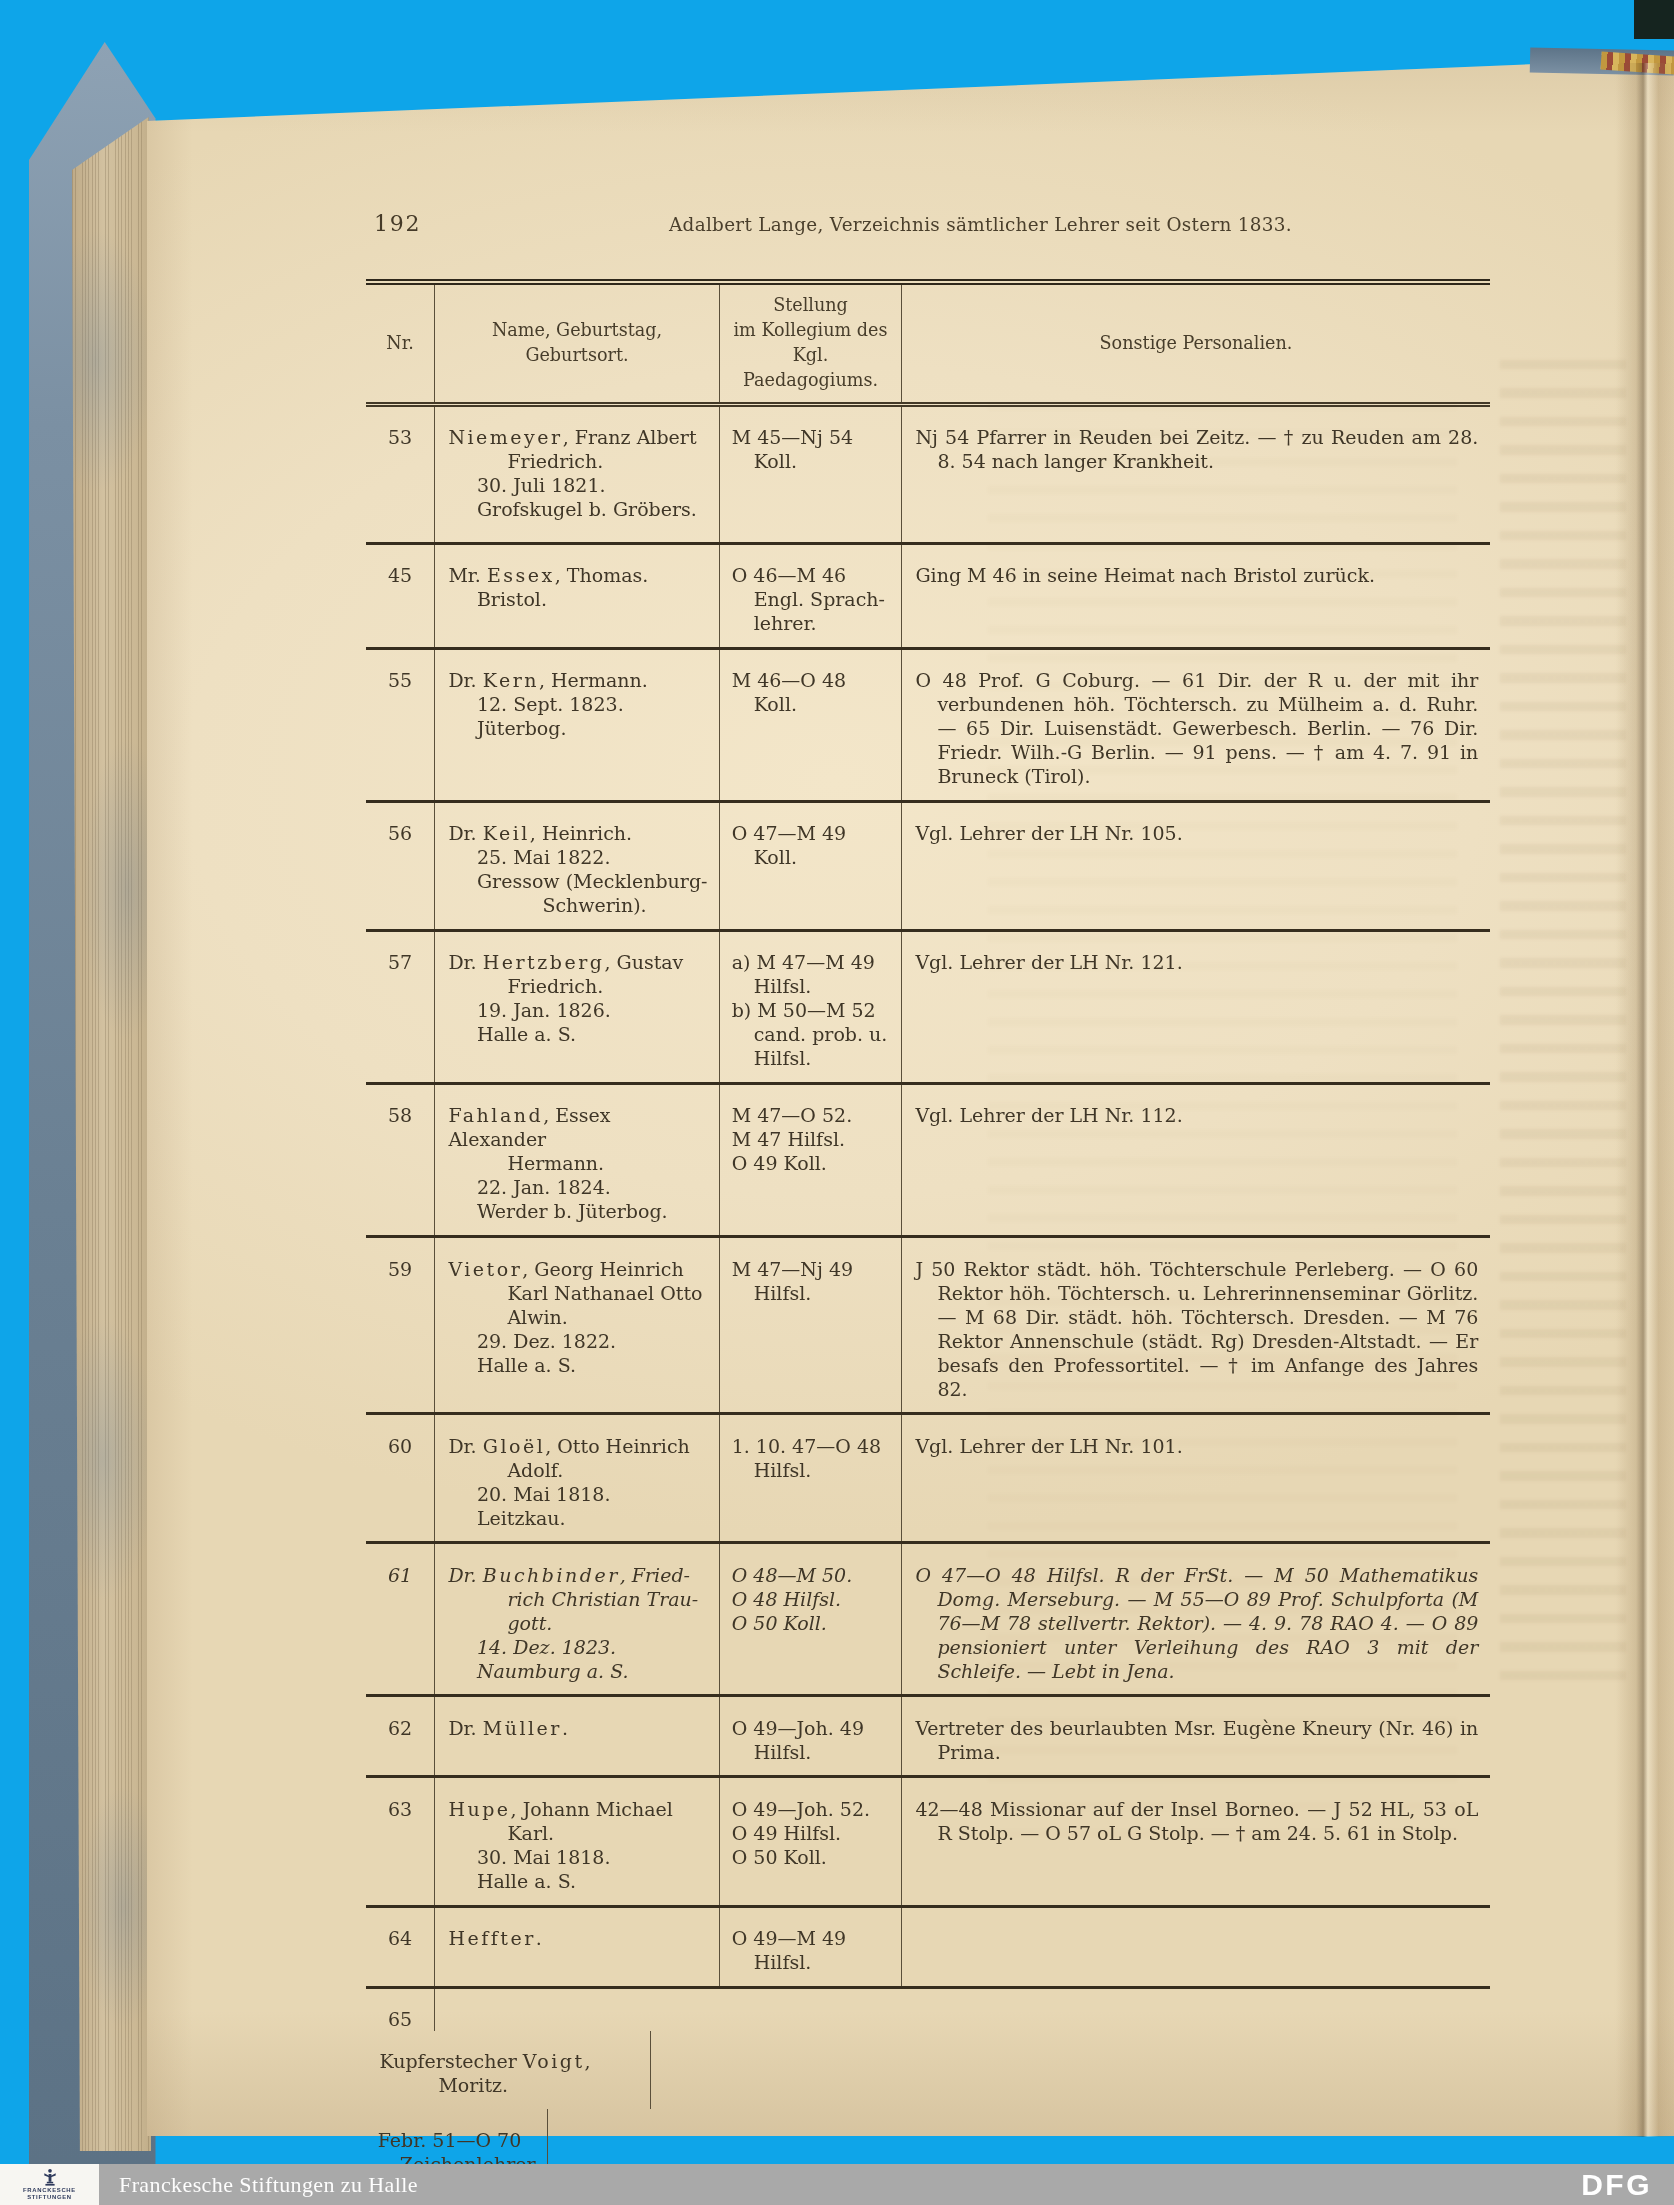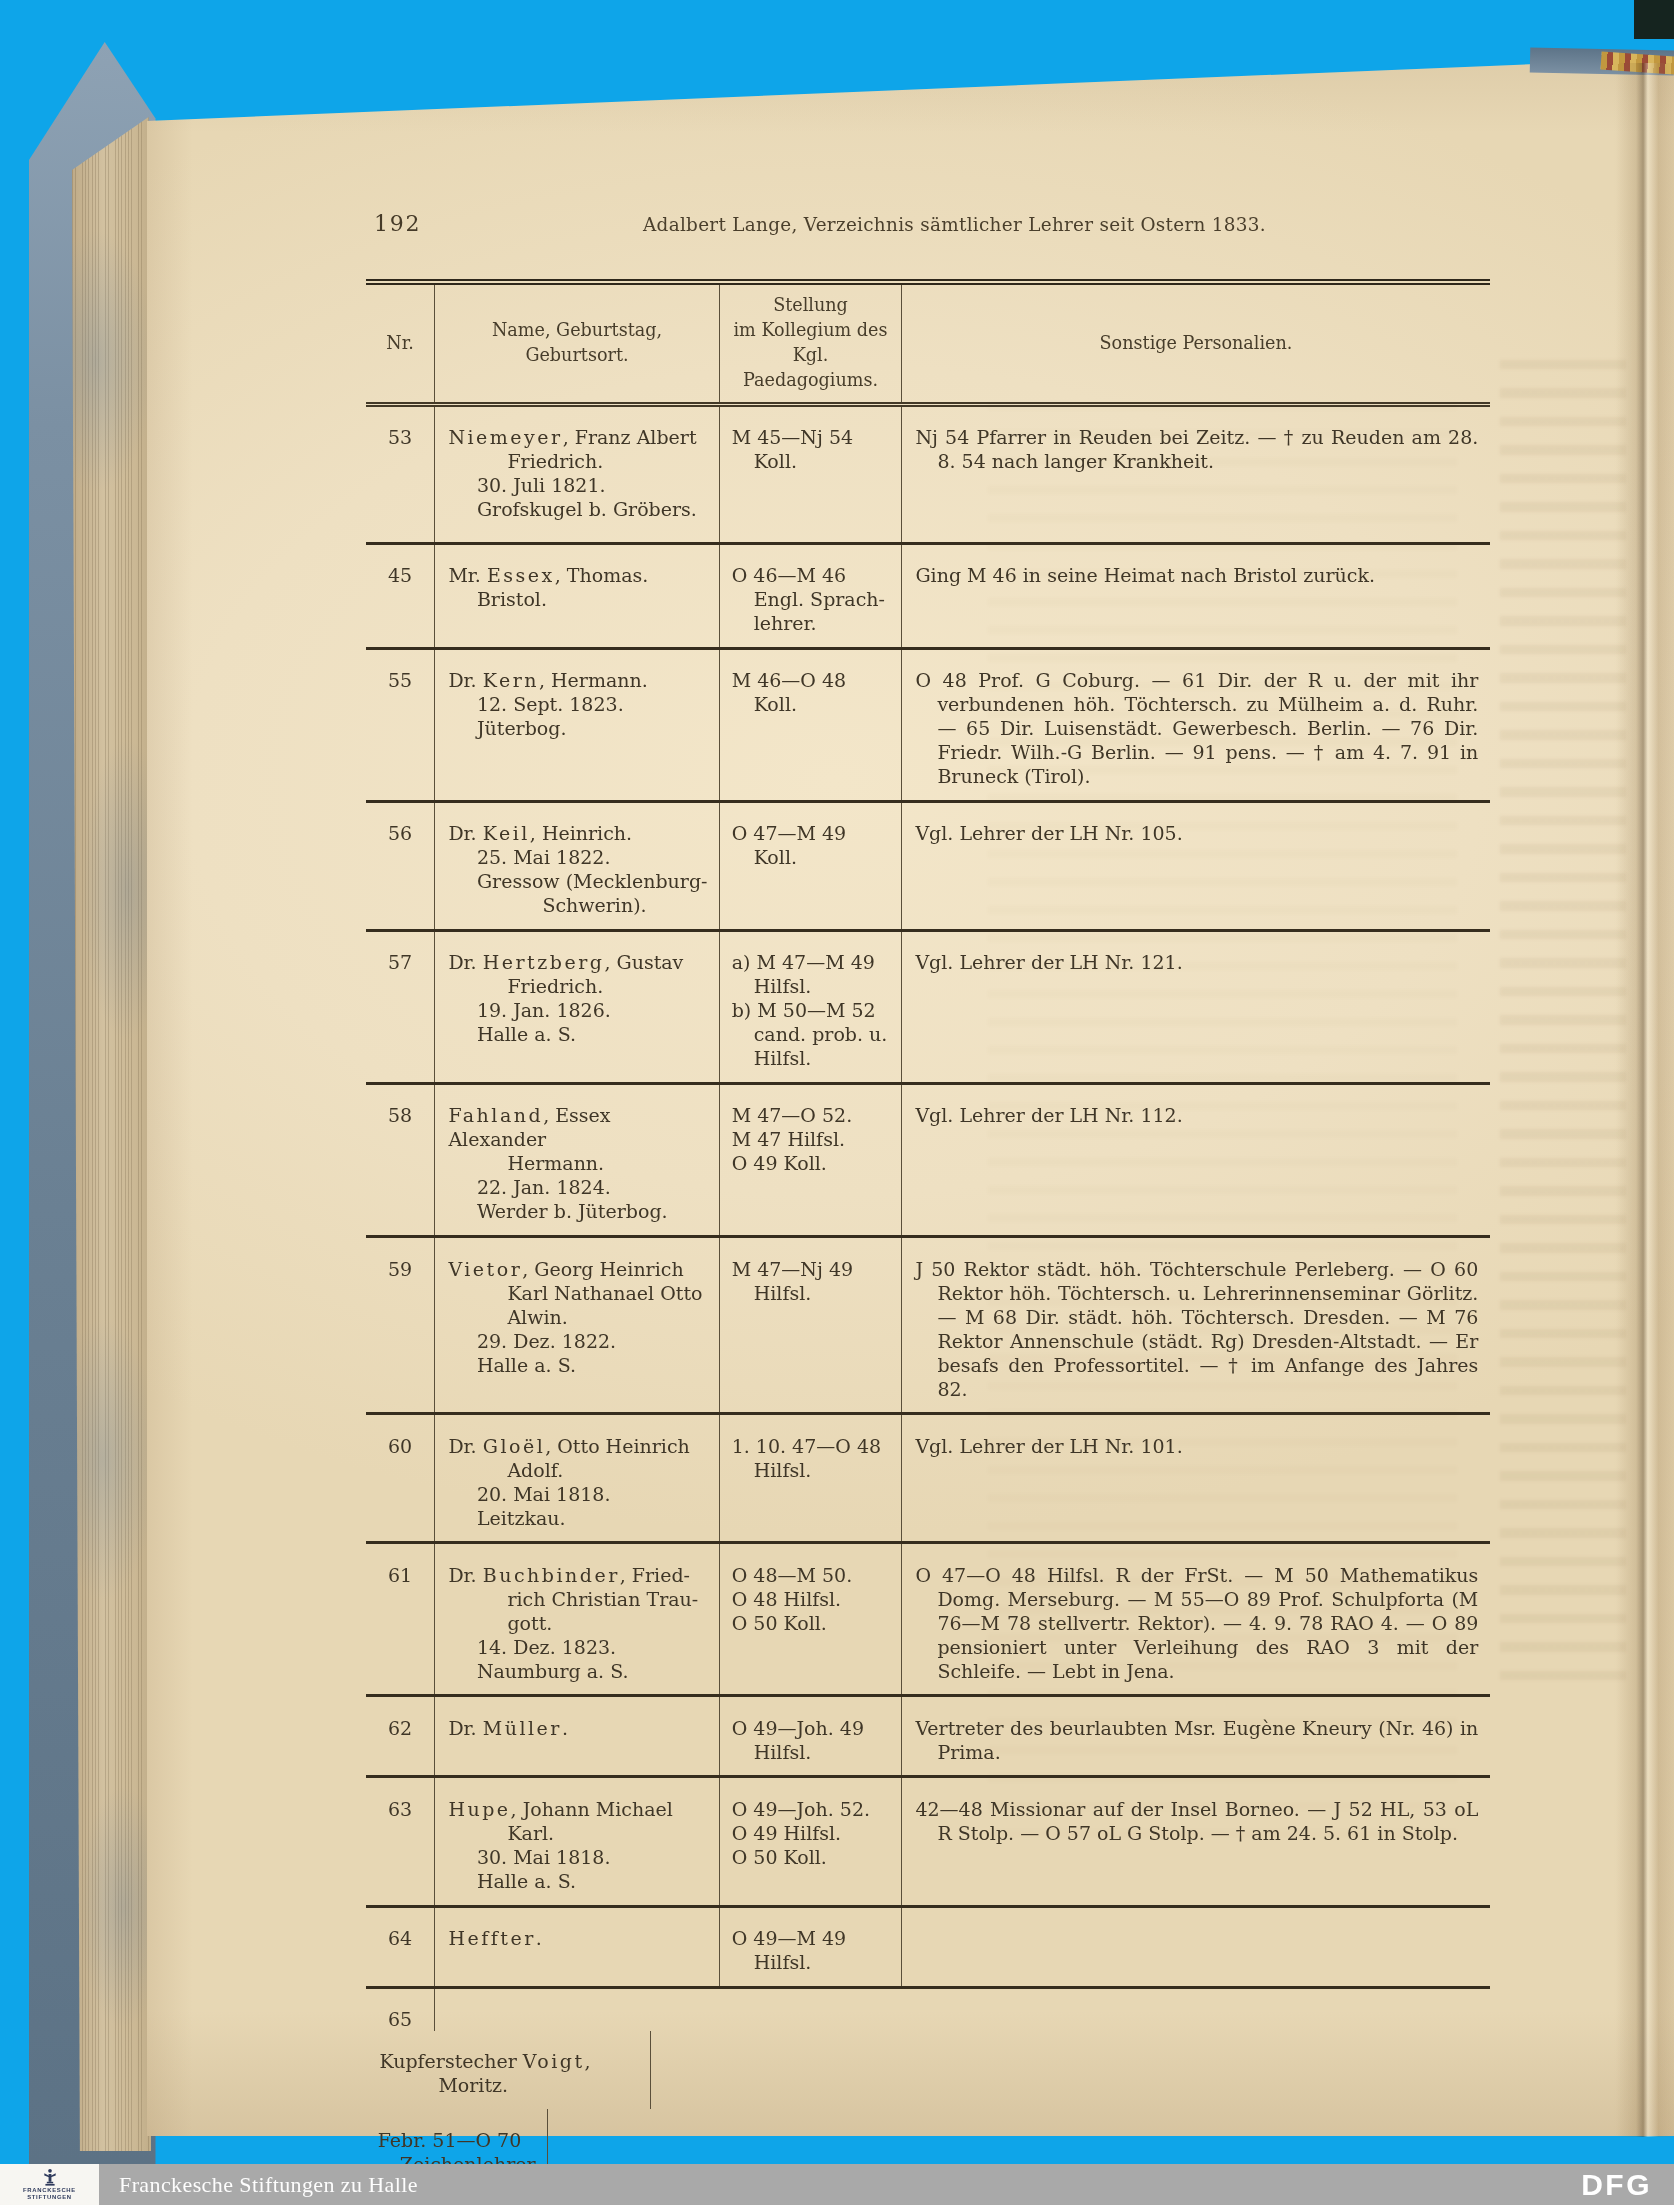--- a/index.html
+++ b/index.html
@@ -37,21 +37,21 @@
   
   .ghost{position:absolute;pointer-events:none;filter:blur(1.7px);}
   .ghost.g1{left:1500px;top:360px;width:126px;height:1323px;
     background:repeating-linear-gradient(180deg, rgba(130,105,62,.08) 0 9.2px, rgba(0,0,0,0) 9.2px 28.5px);}
   .ghost.g2{left:988px;top:402px;width:469px;height:1440px;opacity:.5;
     background:repeating-linear-gradient(180deg, rgba(130,105,62,.05) 0 8.4px, rgba(0,0,0,0) 8.4px 28px);}
 
   
   .content{position:absolute;inset:0;}
   .page-number{position:absolute;left:374px;top:211px;font-size:22px;letter-spacing:1.7px;color:#453a28;}
-  .running-header{position:absolute;left:536px;top:214px;width:837px;text-align:center;
+  .running-header{position:absolute;left:562px;top:214px;width:837px;text-align:center;
     font-size:18.4px;color:#4a3f2c;letter-spacing:0.3px;}
 
   .reg-table{position:absolute;left:366px;top:279px;width:1124px;
     border-top:6.7px double #2f281b;font-size:19px;line-height:24px;color:#3f3627;}
   .thead{display:flex;border-bottom:5px double #433927;min-height:108px;}
   .trow{display:flex;border-bottom:3.3px solid #362d1e;}
   .trow:last-child{border-bottom:none;flex-direction:column;}
   .cell{box-sizing:border-box;}
   .c-nr{width:69px;border-right:1.7px solid #5a4f3a;text-align:center;padding-top:18.4px;}
   .c-name{width:285px;border-right:1.7px solid #5a4f3a;padding:18.4px 6.7px 11.7px 13.4px;}
@@ -240,21 +240,21 @@
               <div class="nline ind2">Leitzkau.</div>
             </div>
     <div class="cell c-st">
               <div class="sline sind0">1. 10. 47—O 48</div>
               <div class="sline sind1">Hilfsl.</div>
             </div>
     <div class="cell c-pe">
               <p>Vgl. Lehrer der LH Nr. 101.</p>
             </div>
   </div>
-          <div class="trow" style="min-height: 147px;">
+          <div class="trow" style="min-height: 147px; font-style: italic;">
     <div class="cell c-nr">61</div>
     <div class="cell c-name">
               <div class="nline ind0"><span>Dr. </span><span class="gsp">Buchbinder</span><span>, Fried-</span></div>
               <div class="nline ind1">rich Christian Trau-</div>
               <div class="nline ind1">gott.</div>
               <div class="nline ind2">14. Dez. 1823.</div>
               <div class="nline ind2">Naumburg a. S.</div>
             </div>
     <div class="cell c-st">
               <div class="sline sind0">O 48—M 50.</div>

